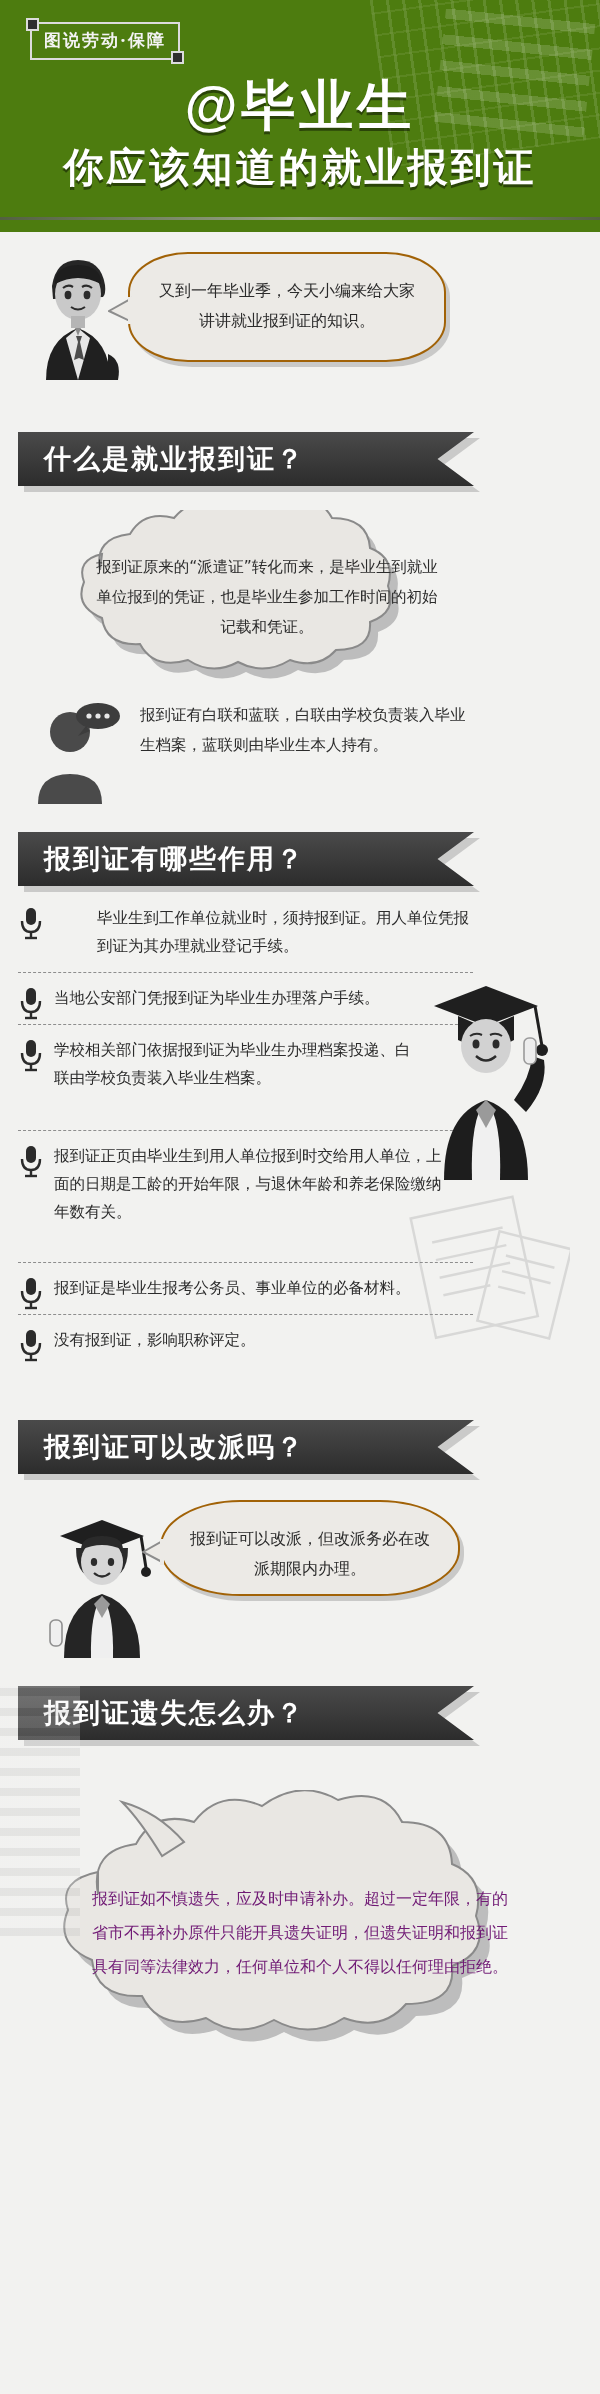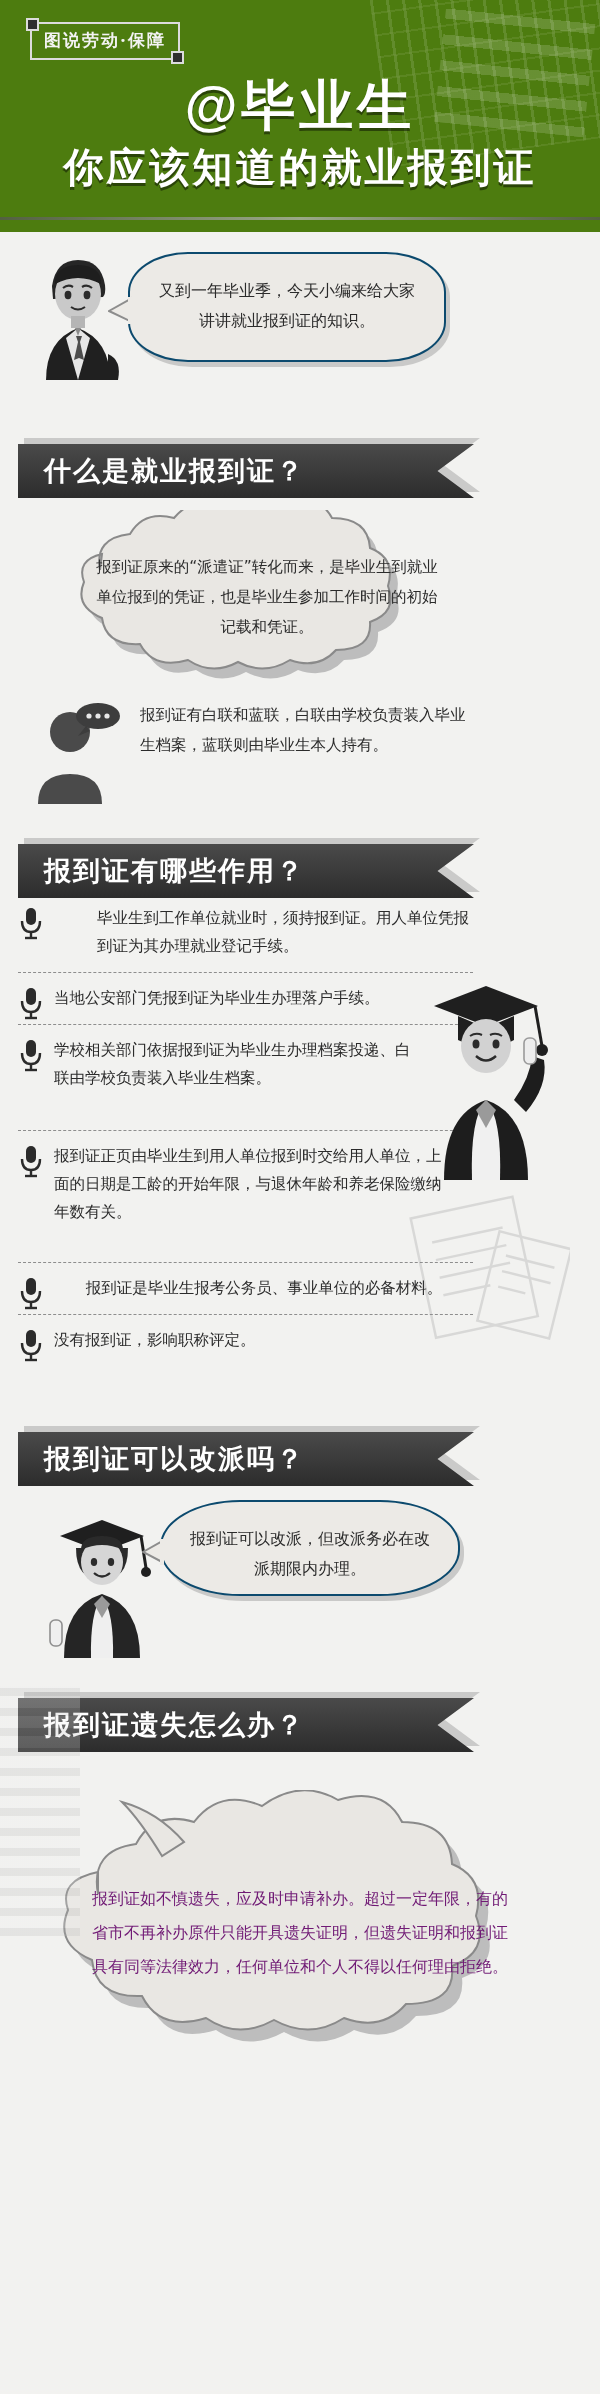--- a/index.html
+++ b/index.html
@@ -104,37 +104,36 @@
     background:linear-gradient(180deg,#4a4a4a 0%,#2c2c2c 100%);
     color:#fff;
     display:flex;
     align-items:center;
     padding-left:26px;
     font-size:27px;
     font-weight:bold;
     letter-spacing:2px;
     clip-path:polygon(0 0, 100% 0, 92% 50%, 100% 100%, 0 100%, 0 0);
     box-shadow:0 3px 5px rgba(0,0,0,.25);
-    margin-top:12px;
   }
   .banner-shadow {
     position:absolute;
     left:18px;
     height:54px;
     width:456px;
     background:#9a9a9a;
     opacity:.45;
     clip-path:polygon(0 0, 100% 0, 92% 50%, 100% 100%, 0 100%, 0 0);
   }
 
   
   .bubble {
     position:absolute;
     background:#eceae6;
-    border:2px solid #0c4a6e;
+    border:2px solid #a16207;
     border-radius:60px/40px;
     color:#2b2b2b;
     font-size:16px;
     line-height:30px;
     padding:22px 26px;
     box-shadow:4px 5px 0 rgba(150,150,150,.45);
   }
   .bubble .txt { display:block; text-align:center; }
 
   
@@ -332,21 +331,21 @@
   </div>
   <div class="dashline" style="top:1262px;"></div>
 
   <div class="bullet-row" style="top:1274px;">
     <svg class="mic-icon" viewBox="0 0 26 34">
       <rect x="8" y="2" width="10" height="17" rx="5" fill="#2b2b2b"></rect>
       <path d="M4 15 q0 11 9 11 q9 0 9-11" stroke="#2b2b2b" stroke-width="2.4" fill="none"></path>
       <line x1="13" y1="26" x2="13" y2="32" stroke="#2b2b2b" stroke-width="2.4"></line>
       <line x1="7" y1="32" x2="19" y2="32" stroke="#2b2b2b" stroke-width="2.4"></line>
     </svg>
-    <div class="bullet-text" style="width:420px;text-align:center;">报到证是毕业生报考公务员、事业单位的必备材料。</div>
+    <div class="bullet-text" style="width:420px;">报到证是毕业生报考公务员、事业单位的必备材料。</div>
   </div>
   <div class="dashline" style="top:1314px;"></div>
 
   <div class="bullet-row" style="top:1326px;">
     <svg class="mic-icon" viewBox="0 0 26 34">
       <rect x="8" y="2" width="10" height="17" rx="5" fill="#2b2b2b"></rect>
       <path d="M4 15 q0 11 9 11 q9 0 9-11" stroke="#2b2b2b" stroke-width="2.4" fill="none"></path>
       <line x1="13" y1="26" x2="13" y2="32" stroke="#2b2b2b" stroke-width="2.4"></line>
       <line x1="7" y1="32" x2="19" y2="32" stroke="#2b2b2b" stroke-width="2.4"></line>
     </svg>

